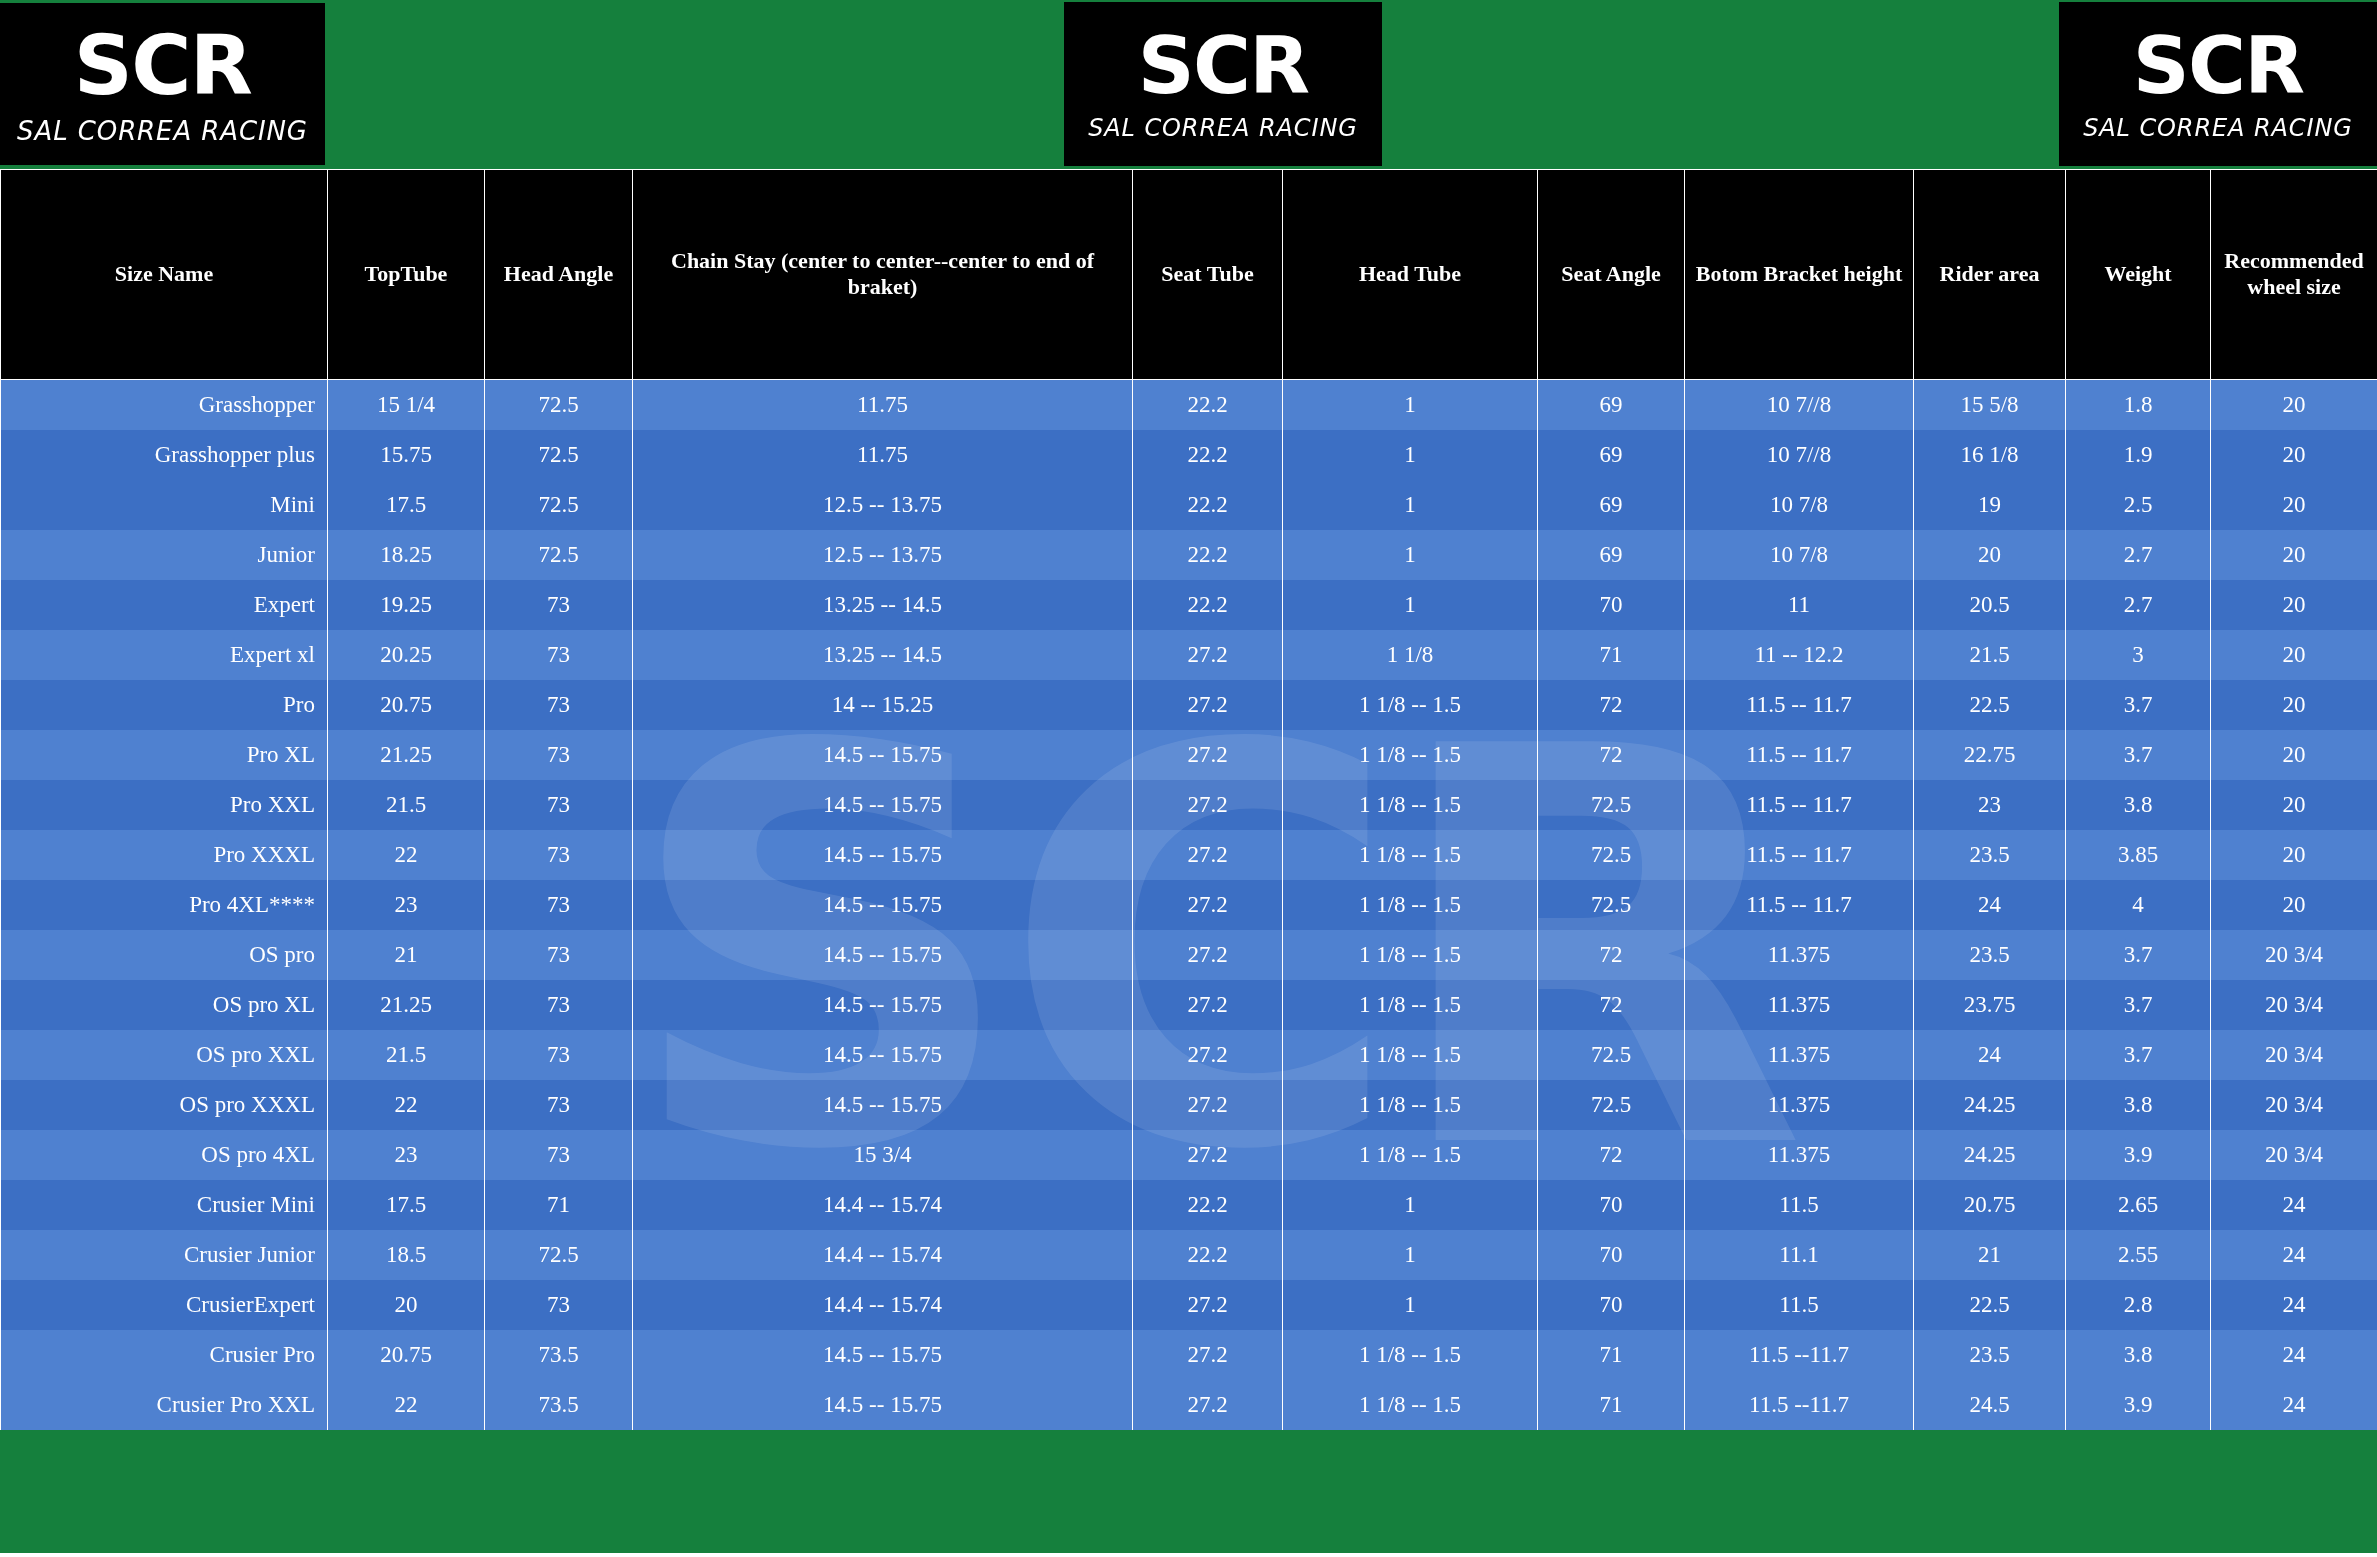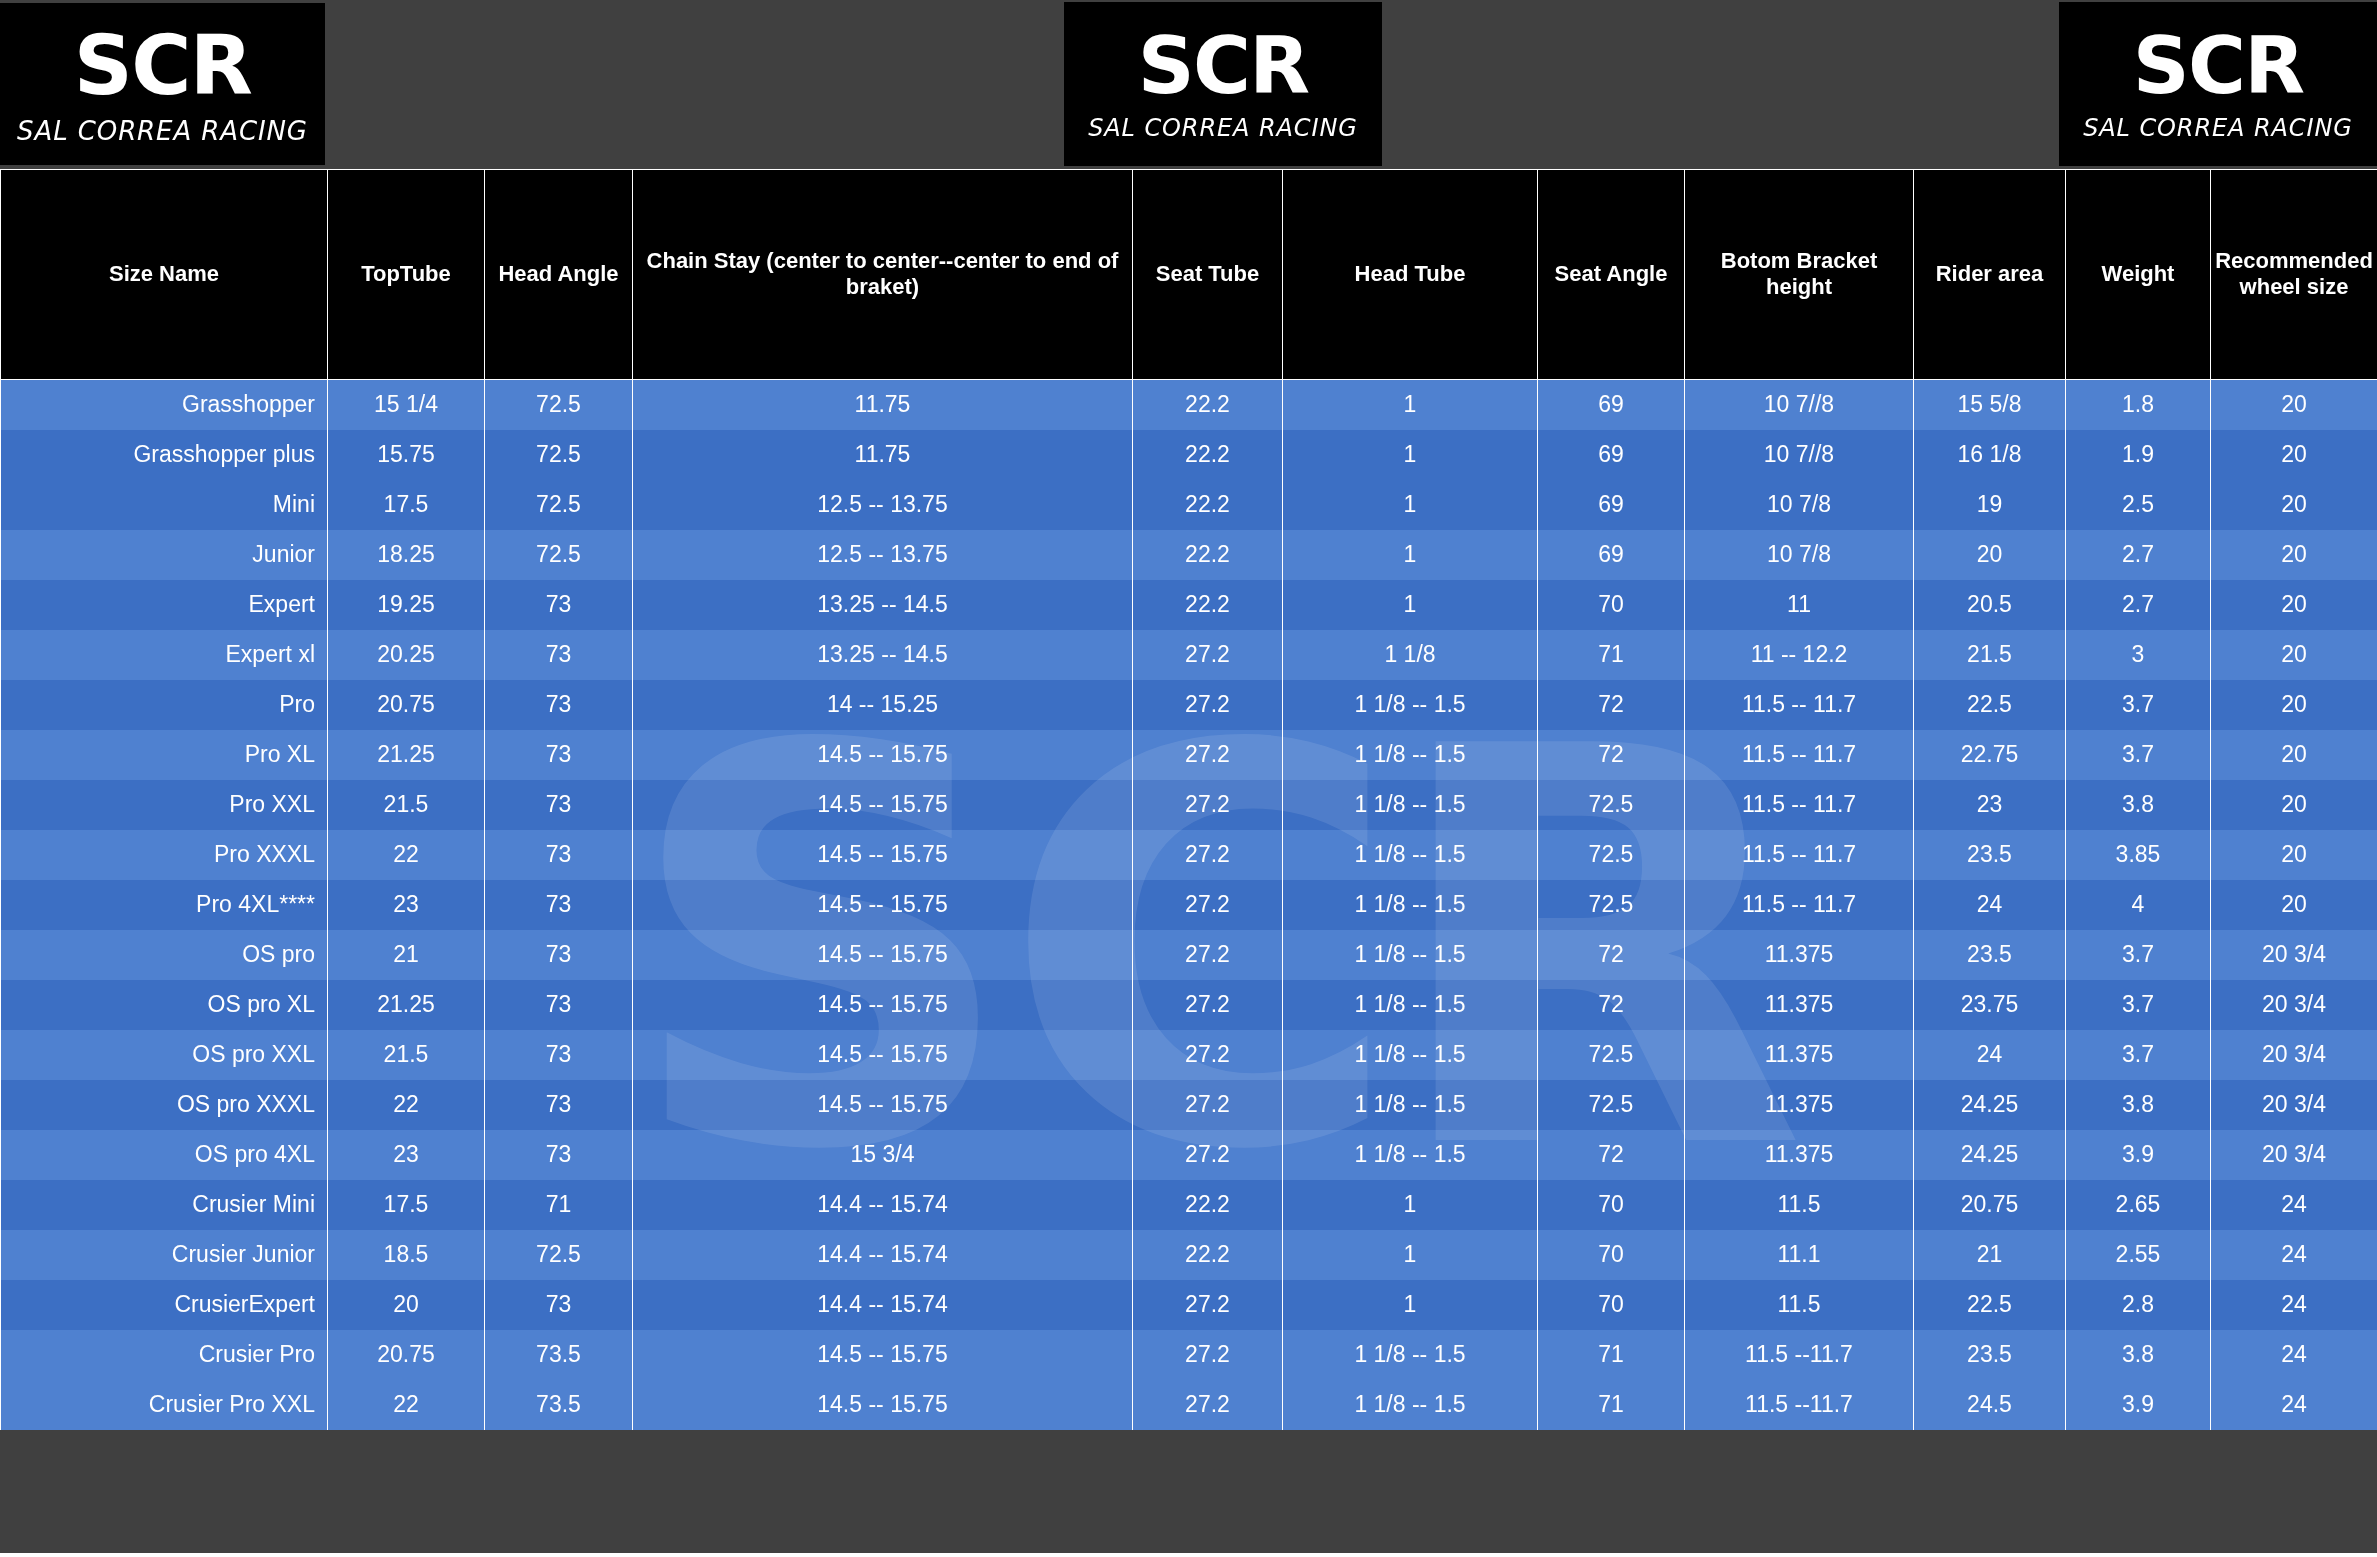--- a/index.html
+++ b/index.html
@@ -10,21 +10,21 @@
   body {
     width: 2377px;
     height: 1557px;
     font-family: "Liberation Sans", sans-serif;
     overflow: hidden;
   }
   .page {
     position: relative;
     width: 2377px;
     height: 1553px;
-    background: #404040;
+    background: #15803d;
   }
 
   
   .logo-row {
     position: relative;
     height: 169px;
     width: 100%;
   }
   .logo {
     position: absolute;
@@ -73,20 +73,21 @@
     pointer-events: none;
     z-index: 3;
     user-select: none;
   }
 
   
   .table-wrap {
     position: relative;
     width: 2377px;
     z-index: 2;
+    font-family: Liberation Serif, serif;
   }
   table.spec {
     border-collapse: collapse;
     width: 2377px;
     table-layout: fixed;
   }
   table.spec th {
     background: #000000;
     color: #ffffff;
     font-weight: bold;

